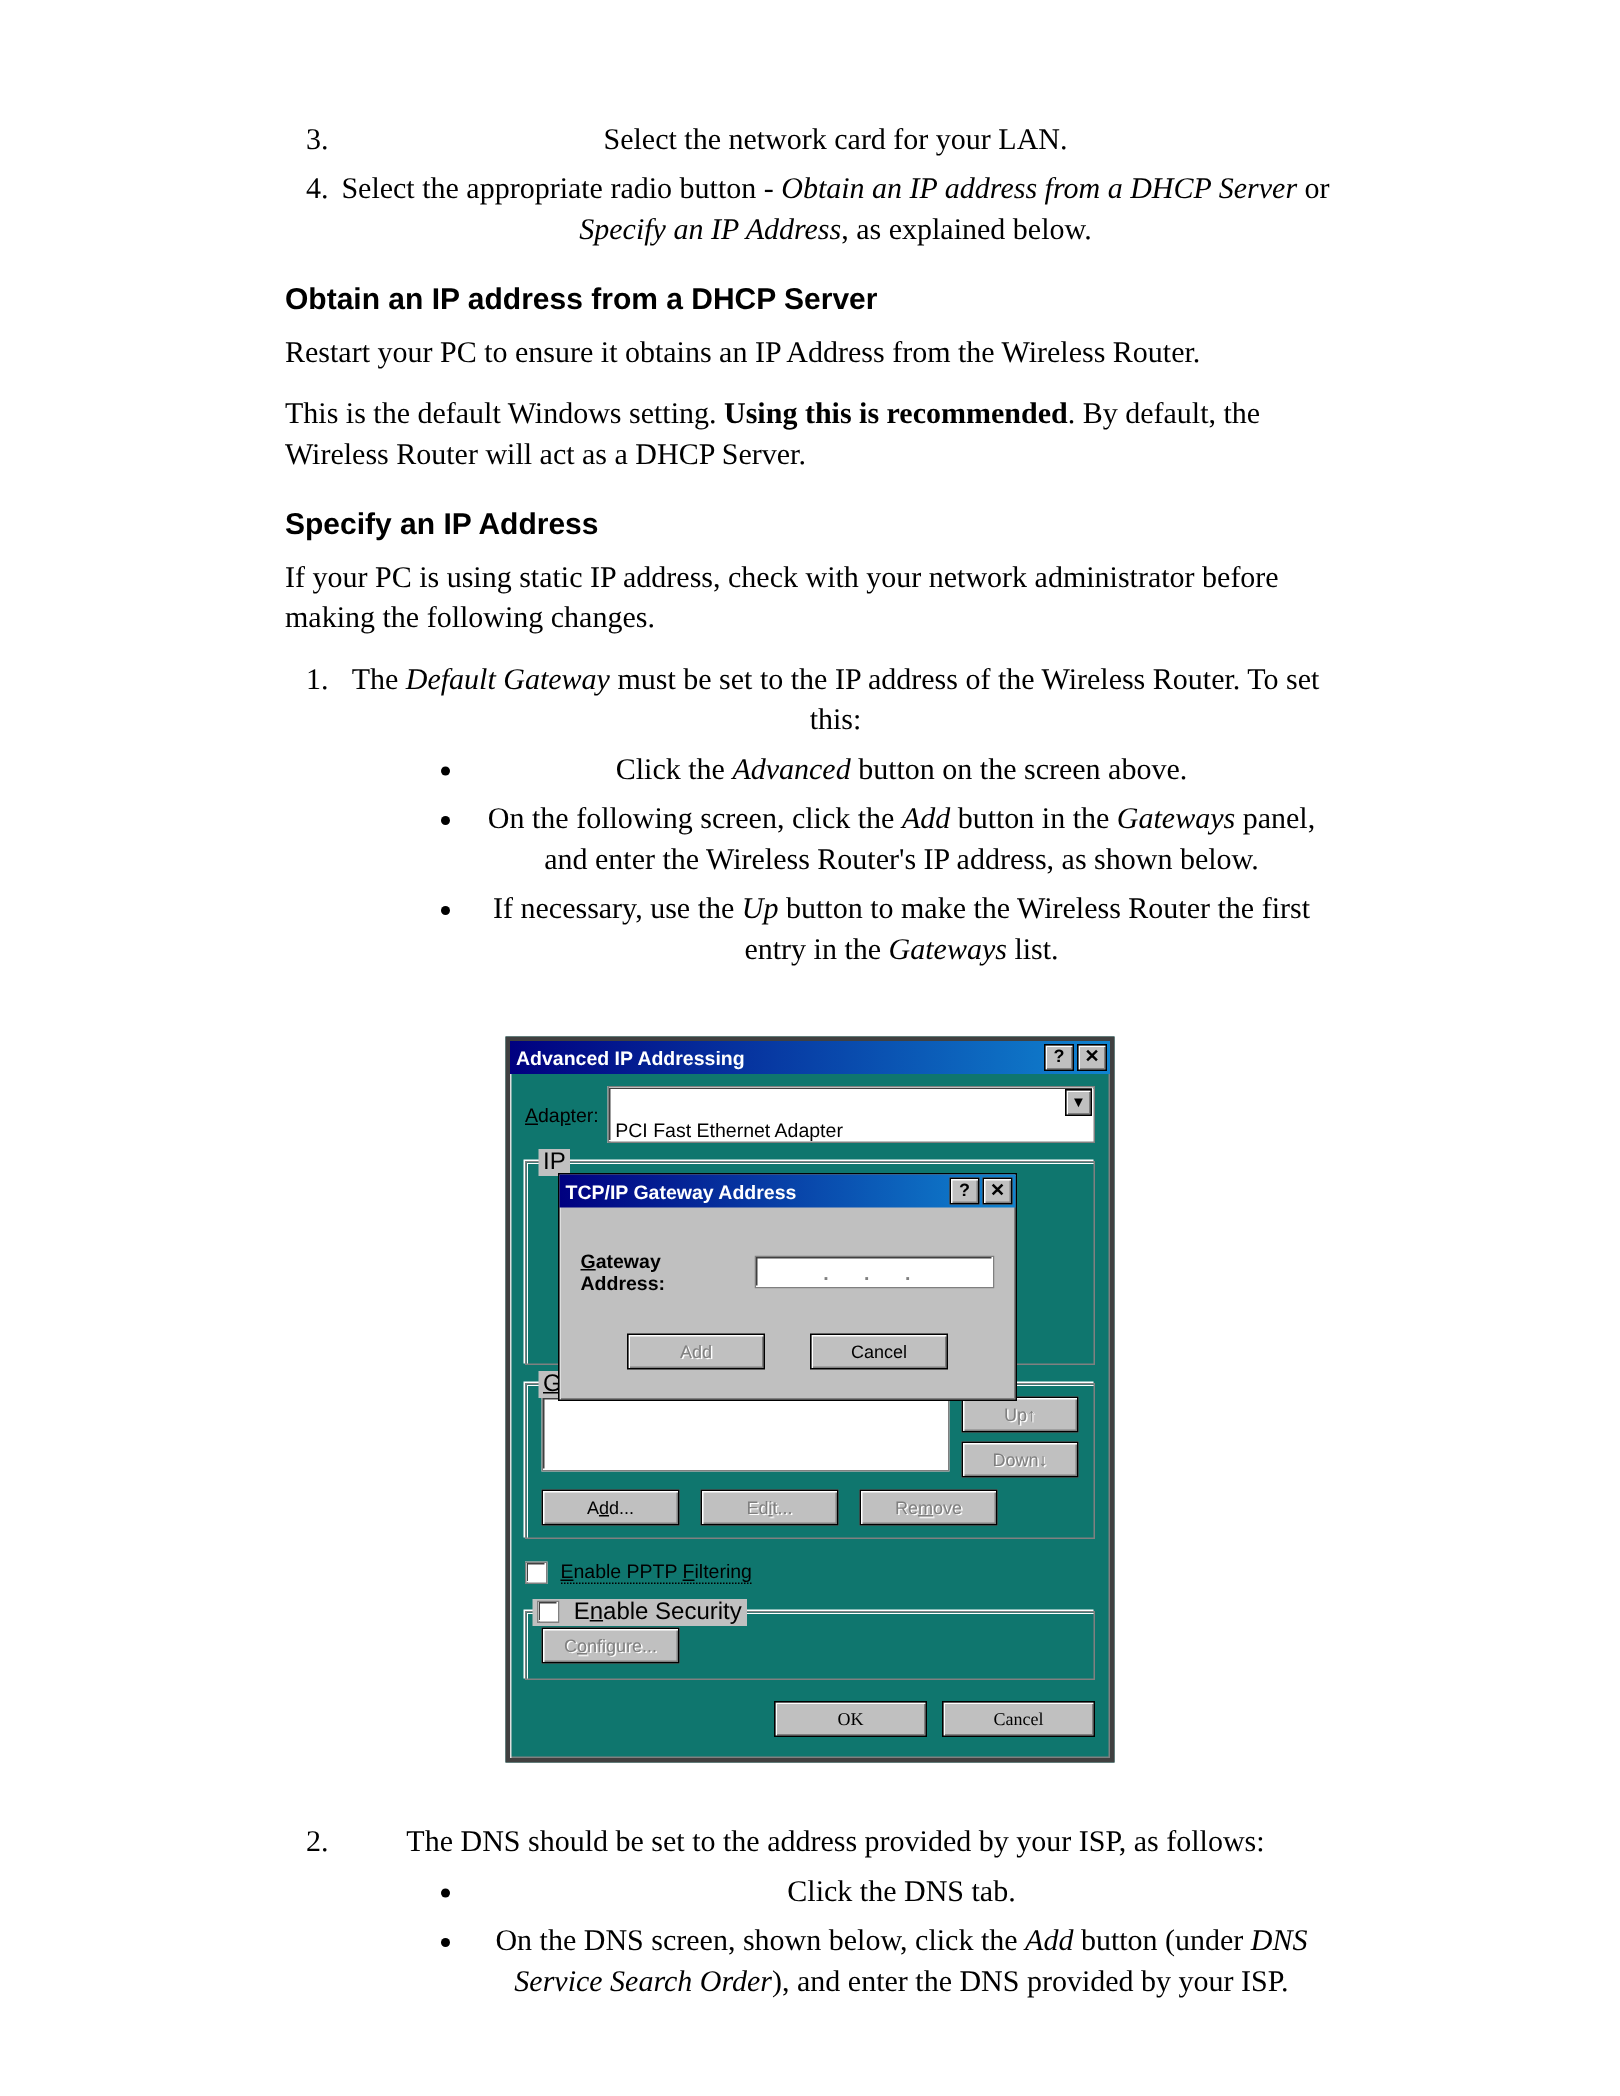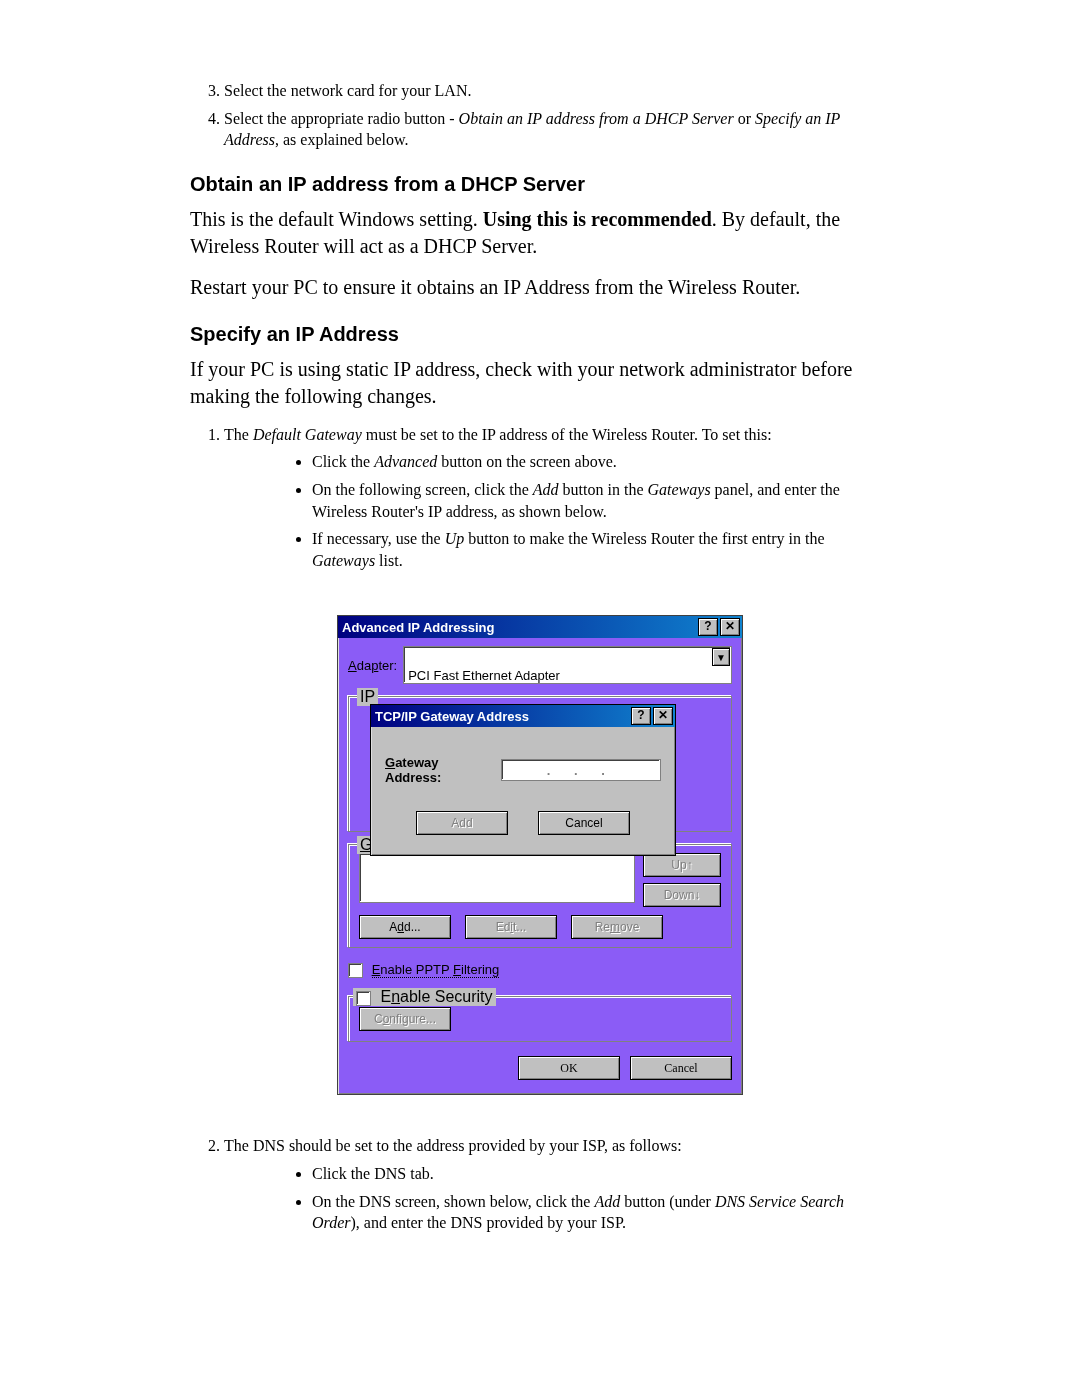--- a/index.html
+++ b/index.html
@@ -12,22 +12,23 @@
   .page {
     width: 1080px;
     min-height: 1397px;
     box-sizing: border-box;
     padding: 80px 190px 80px 190px;
     position: relative;
   }
   ol.outer {
     margin: 0 0 18px 0;
     padding-left: 34px;
-    font-size: 16px;
+    font-size: 20px;
     line-height: 1.35;
+    text-align: center;
   }
   ol.outer > li {
     margin-bottom: 6px;
   }
   ul.inner {
     list-style-type: disc;
     margin: 6px 0 0 0;
     padding-left: 44px;
   }
   ul.inner > li {
@@ -47,22 +48,22 @@
   }
   em { font-style: italic; }
   b { font-weight: bold; }
 
   
   .dialog-wrap {
     margin: 20px auto 40px auto;
     width: 406px;
   }
   .win {
-    background: #8b5cf6;
-    border: 1px solid #404040;
+    background: #0f766e;
+    border: 3px solid #404040;
     box-shadow: inset 1px 1px 0 #dfdfdf, inset -1px -1px 0 #808080;
     font-family: "MS Sans Serif", Tahoma, Arial, sans-serif;
     font-size: 13px;
     color: #000;
     margin-top: 44px;
   }
   .titlebar {
     height: 22px;
     background: linear-gradient(to right, #000080, #1084d0);
     color: #fff;
@@ -192,24 +193,24 @@
   <ol class="outer" start="3">
     <li>
       <span>Select the network card for your LAN.</span>
     </li>
     <li>
       <span>Select the appropriate radio button - </span><em>Obtain an IP address from a DHCP Server</em><span> or </span><em>Specify an IP Address</em><span>, as explained below.</span>
     </li>
   </ol>
 
   <h3>Obtain an IP address from a DHCP Server</h3>
+  <p class="body">Restart your PC to ensure it obtains an IP Address from the Wireless Router.</p>
   <p class="body">
     <span>This is the default Windows setting. </span><b>Using this is recommended</b><span>. By default, the Wireless Router will act as a DHCP Server.</span>
   </p>
-  <p class="body">Restart your PC to ensure it obtains an IP Address from the Wireless Router.</p>
 
   <h3>Specify an IP Address</h3>
   <p class="body">If your PC is using static IP address, check with your network administrator before making the following changes.</p>
 
   <ol class="outer" start="1">
     <li>
       <span>The </span><em>Default Gateway</em><span> must be set to the IP address of the Wireless Router. To set this:</span>
       <ul class="inner">
         <li>
           <span>Click the </span><em>Advanced</em><span> button on the screen above.</span>

